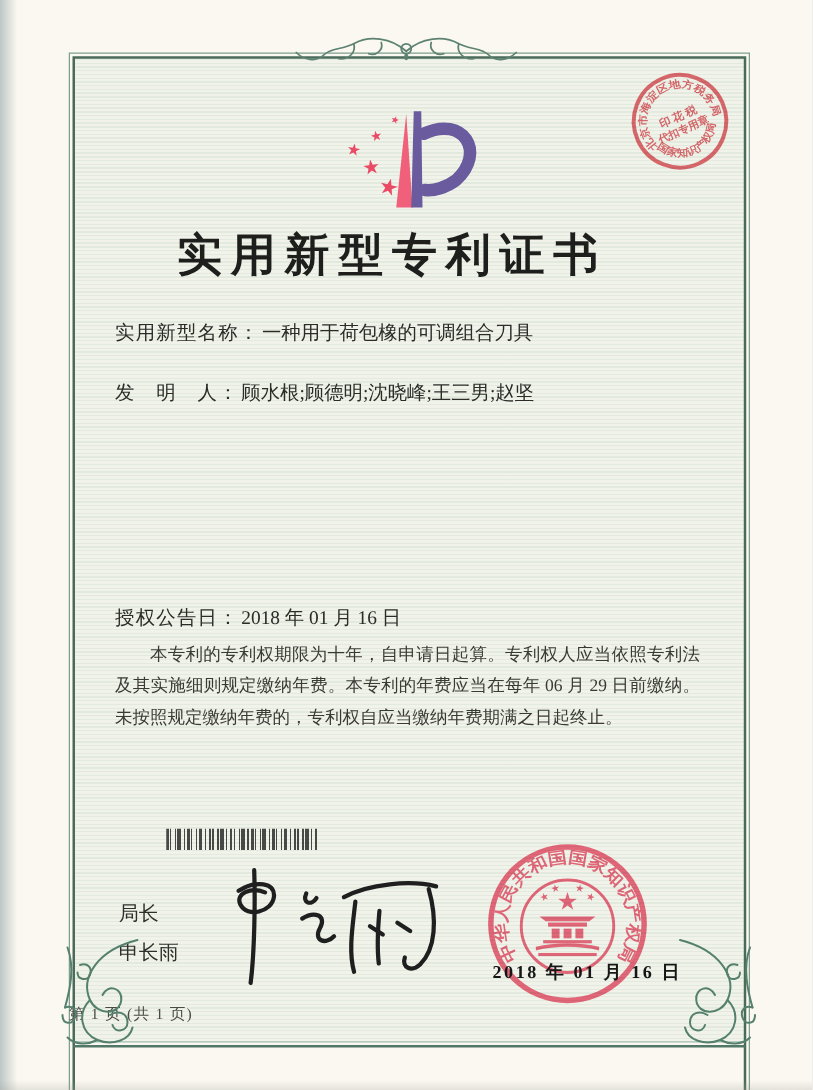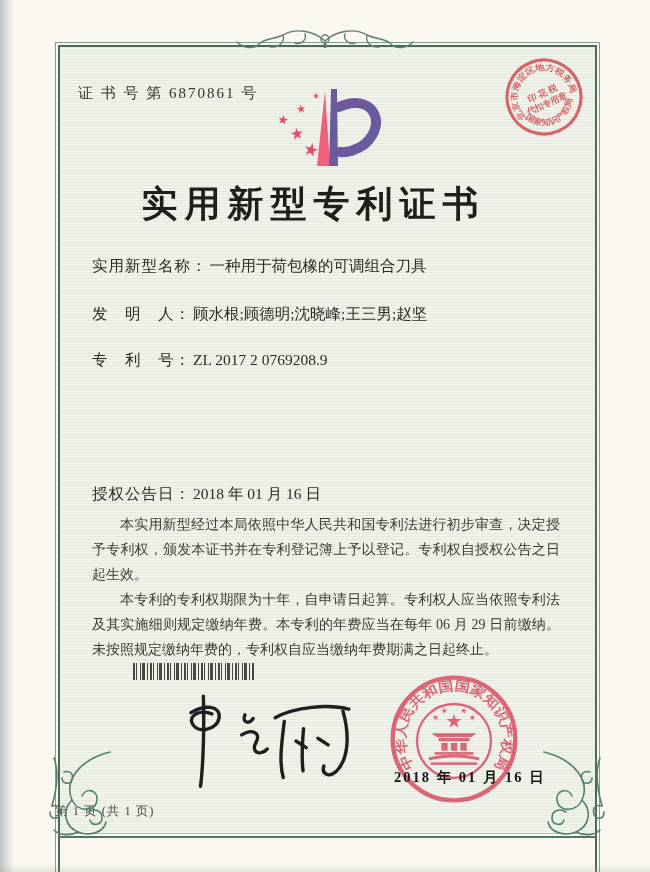--- a/index.html
+++ b/index.html
@@ -70,21 +70,20 @@
     <g fill="none" stroke="#5d8272" stroke-width="1.4" stroke-linecap="round">
       <path d="M100,15 C88,4 70,2 58,9 C48,14 40,12 34,18 C28,24 18,22 12,16"></path>
       <path d="M100,15 C112,4 130,2 142,9 C152,14 160,12 166,18 C172,24 182,22 188,16"></path>
       <path d="M58,9 C60,16 54,22 46,21 M142,9 C140,16 146,22 154,21"></path>
       <path d="M80,8 C82,14 76,19 70,17 M120,8 C118,14 124,19 130,17"></path>
       <circle cx="100" cy="13" r="4"></circle>
       <path d="M100,17 C96,23 104,23 100,17"></path>
     </g>
   </svg>
 
-  <div class="cert-no">证 书 号 第 6870861 号</div>
 
   <div class="logo">
     <svg width="132" height="84" viewBox="0 0 132 84">
       <defs>
         <path id="star" d="M0,-1 L0.225,-0.309 0.951,-0.309 0.363,0.118 0.588,0.809 0,0.382 -0.588,0.809 -0.363,0.118 -0.951,-0.309 -0.225,-0.309 Z"></path>
       </defs>
       <g fill="#ea4a64">
         <use href="#star" transform="translate(57,10) scale(3.2) rotate(18)"></use>
         <use href="#star" transform="translate(42,23) scale(4.4) rotate(-12)"></use>
         <use href="#star" transform="translate(24,34) scale(5.2) rotate(10)"></use>
@@ -98,34 +97,34 @@
   </div>
 
   <div class="title">实用新型专利证书</div>
 
   <div class="field-row" style="top:256px">
     <span class="flabel">实用新型名称：</span><span class="fvalue">一种用于荷包橡的可调组合刀具</span>
   </div>
   <div class="field-row" style="top:304px">
     <span class="flabel">发　明　人：</span><span class="fvalue">顾水根;顾德明;沈晓峰;王三男;赵坚</span>
   </div>
-  <div class="field-row" style="top:350px">
-    <span class="flabel">专　利　号：</span><span class="fvalue">ZL 2017 2 0769208.9</span>
-  </div>
   <div class="field-row" style="top:484px">
     <span class="flabel">授权公告日：</span><span class="fvalue">2018 年 01 月 16 日</span>
   </div>
 
   <div class="paras">
-    <p>本实用新型经过本局依照中华人民共和国专利法进行初步审查，决定授予专利权，颁发本证书并在专利登记簿上予以登记。专利权自授权公告之日起生效。</p>
     <p>本专利的专利权期限为十年，自申请日起算。专利权人应当依照专利法及其实施细则规定缴纳年费。本专利的年费应当在每年 06 月 29 日前缴纳。未按照规定缴纳年费的，专利权自应当缴纳年费期满之日起终止。</p>
   </div>
 
   <div class="barcode"></div>
 
+  <div class="commissioner">
+    <div>局长</div>
+    <div>申长雨</div>
+  </div>
 
   <svg class="signature" width="190" height="108" viewBox="0 0 190 108">
     <g fill="none" stroke="#1f1f1f" stroke-width="3.4" stroke-linecap="round" stroke-linejoin="round" transform="rotate(-2 95 54)">
       <path d="M20,22 C34,14 50,16 48,28 C46,40 26,44 21,33 C17,24 30,19 41,24"></path>
       <path d="M33,6 C33,30 31,72 27,96"></path>
       <path d="M74,26 C70,34 78,36 82,30"></path>
       <path d="M70,46 C80,40 90,44 84,54 C78,64 88,68 95,61"></path>
       <path d="M104,30 C124,20 158,18 178,24"></path>
       <path d="M113,34 C110,54 106,74 110,90"></path>
       <path d="M172,26 C178,50 176,74 163,86 C156,92 148,88 151,80"></path>

